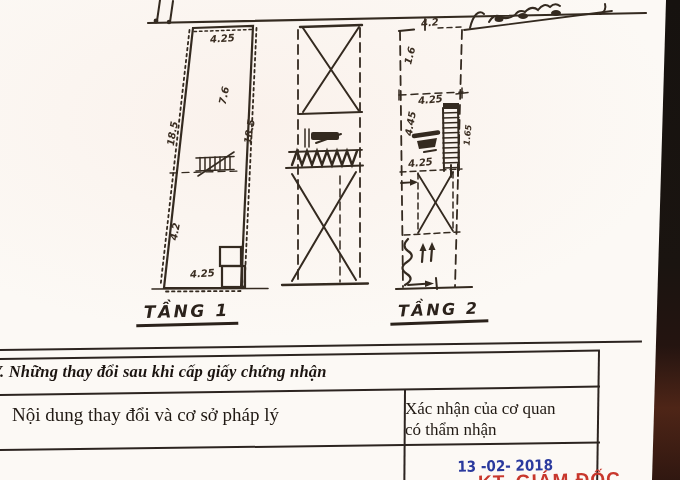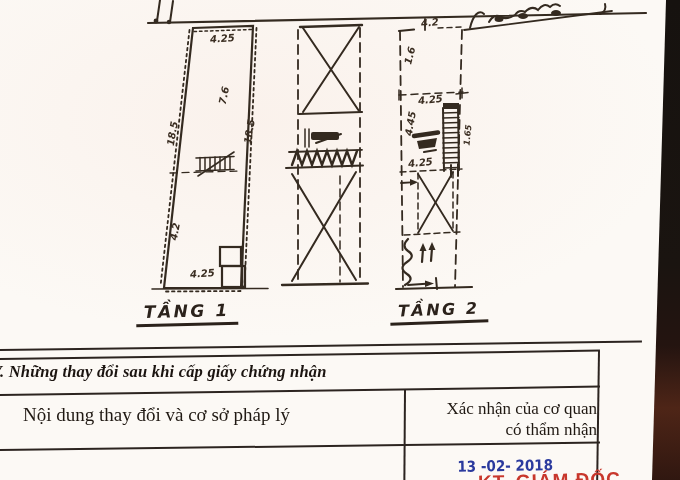--- a/index.html
+++ b/index.html
@@ -10,21 +10,21 @@
   svg{position:absolute;left:0;top:0}
   .dim{position:absolute;font:italic bold 10px "DejaVu Sans",sans-serif;color:#3a2d21;white-space:nowrap}
   .dim.sm{font-size:8.5px}
   .tang{position:absolute;font:italic bold 17px "DejaVu Sans",sans-serif;letter-spacing:2.5px;
         color:#2b221b;border-bottom:3px solid #2b221b;padding:0 8px 2px 8px;white-space:nowrap}
   .bline{position:absolute;background:#2c2420;transform-origin:left center}
   .vline{position:absolute;background:#2c2420;transform-origin:center top}
   .title{position:absolute;font:italic bold 16.5px "Liberation Serif",serif;color:#1b1410;
          white-space:nowrap;letter-spacing:0.2px}
   .h1{position:absolute;font:19px "Liberation Serif",serif;color:#201913;white-space:nowrap}
-  .h2{position:absolute;font:17px "Liberation Serif",serif;color:#201913;text-align:right;line-height:21px}
+  .h2{position:absolute;font:17px "Liberation Serif",serif;color:#201913;text-align:left;line-height:21px}
   .date{position:absolute;font:bold 15px "DejaVu Sans",sans-serif;color:#2b3a9e;
         transform:rotate(-1deg) scaleX(0.9);white-space:nowrap}
   .red{position:absolute;font:bold 19px "Liberation Sans",sans-serif;color:#c8372c;
        letter-spacing:1px;transform:rotate(-1.5deg);white-space:nowrap}
   .scan-edge{position:absolute;left:648px;top:0;width:32px;height:480px;
        background:linear-gradient(180deg,#16120f 0%,#1a1410 55%,#241410 72%,#4e2517 85%,#301710 100%);
        clip-path:polygon(18px 0,32px 0,32px 480px,4px 480px)}
 </style>
 </head>
 <body>
@@ -177,21 +177,21 @@
   <span class="dim" style="left:408px;top:157px;transform:rotate(-6deg)">4.25</span>
 
   <div class="tang" style="left:136px;top:301px;transform:rotate(-1.5deg)">TẦNG 1</div>
   <div class="tang" style="left:390px;top:300px;font-size:16px;transform:rotate(-2deg)">TẦNG 2</div>
 
   <div class="bline" style="left:0;top:349px;width:642px;height:2px;transform:rotate(-0.75deg)"></div>
   <div class="bline" style="left:0;top:358px;width:600px;height:2px;transform:rotate(-0.8deg)"></div>
   <div class="title" style="left:-9px;top:362px">V. Những thay đổi sau khi cấp giấy chứng nhận</div>
   <div class="bline" style="left:0;top:394px;width:600px;height:2px;transform:rotate(-0.8deg)"></div>
 
-  <div class="h1" style="left:23px;top:404px">Nội dung thay đổi và cơ sở pháp lý</div>
+  <div class="h1" style="left:12px;top:404px">Nội dung thay đổi và cơ sở pháp lý</div>
   <div class="h2" style="left:405px;top:398px;width:192px">
     <span>Xác nhận của cơ quan</span><br>
     <span>có thẩm nhận</span>
   </div>
 
   <div class="vline" style="left:404px;top:390px;width:2px;height:90px;transform:rotate(0.4deg)"></div>
   <div class="bline" style="left:0;top:449px;width:404px;height:2px;transform:rotate(-0.7deg)"></div>
   <div class="bline" style="left:404px;top:444px;width:196px;height:2px;transform:rotate(-0.7deg)"></div>
   <div class="vline" style="left:598px;top:351px;width:2px;height:129px;transform:rotate(0.8deg)"></div>
 

